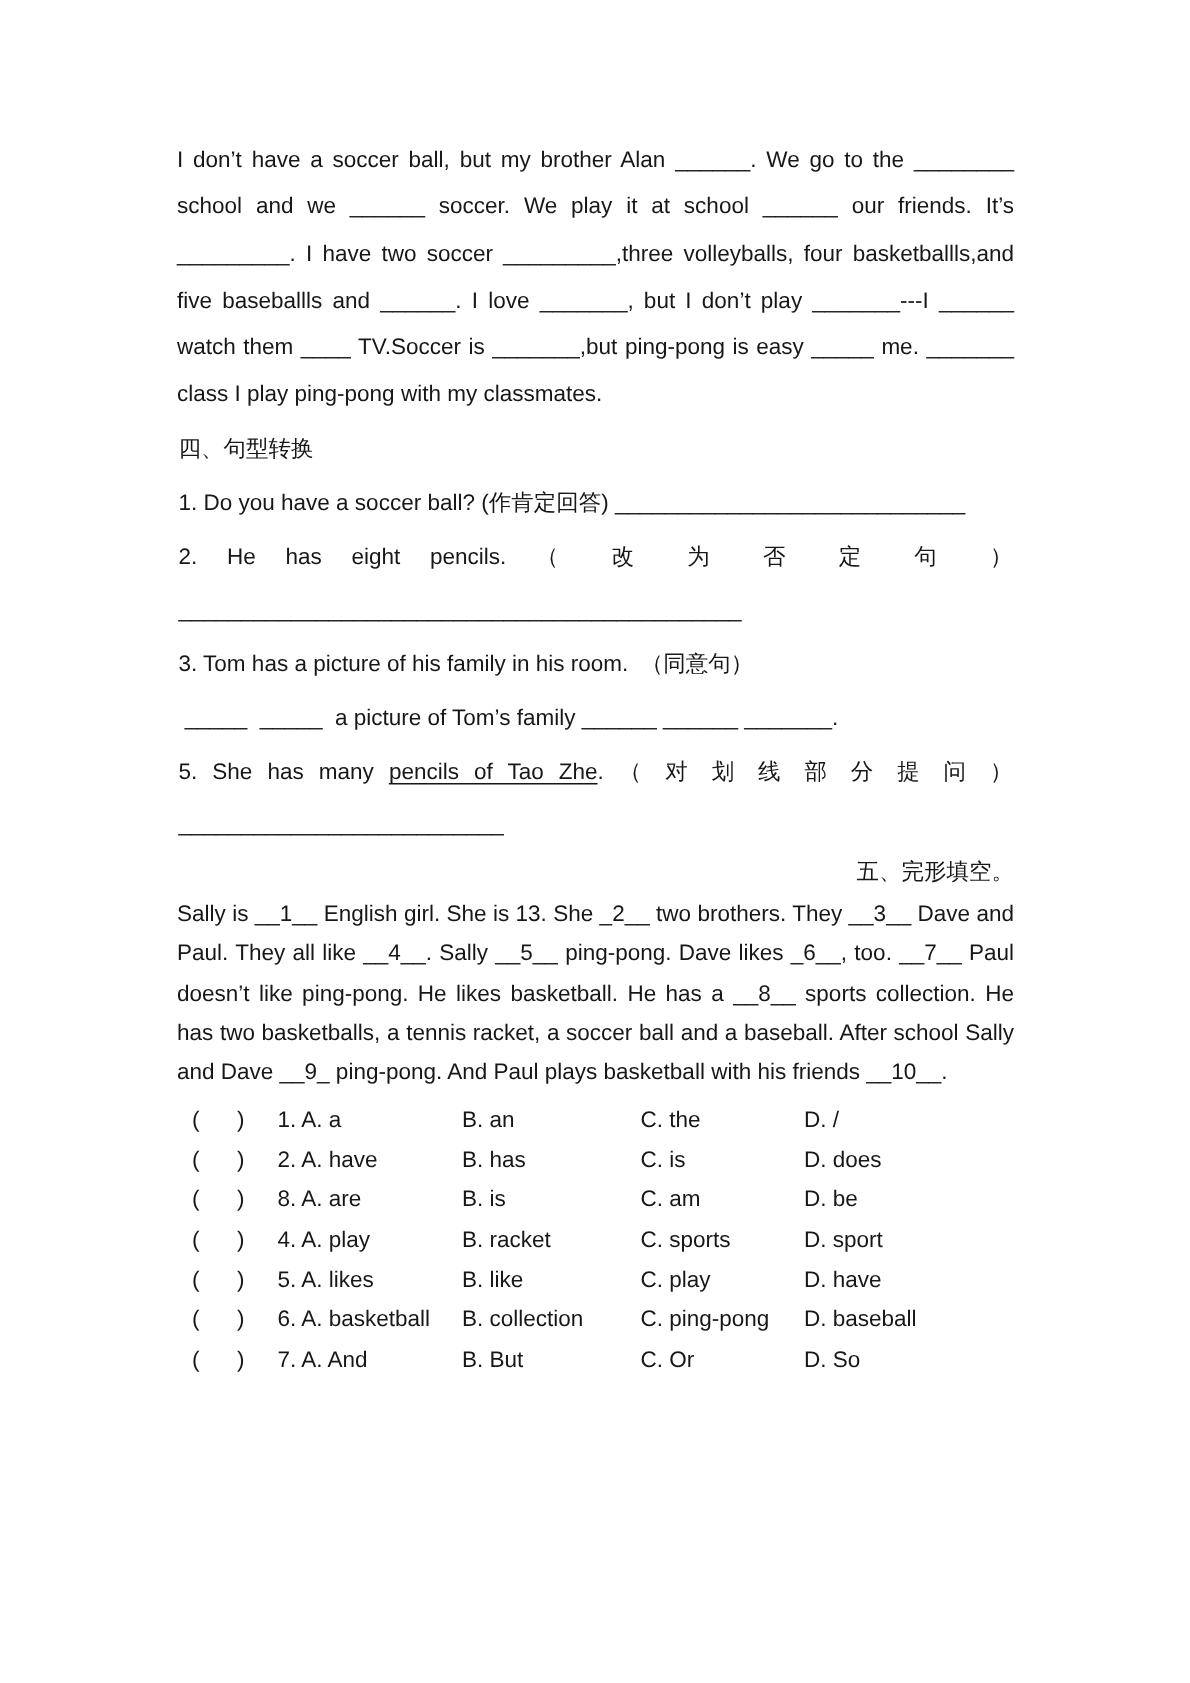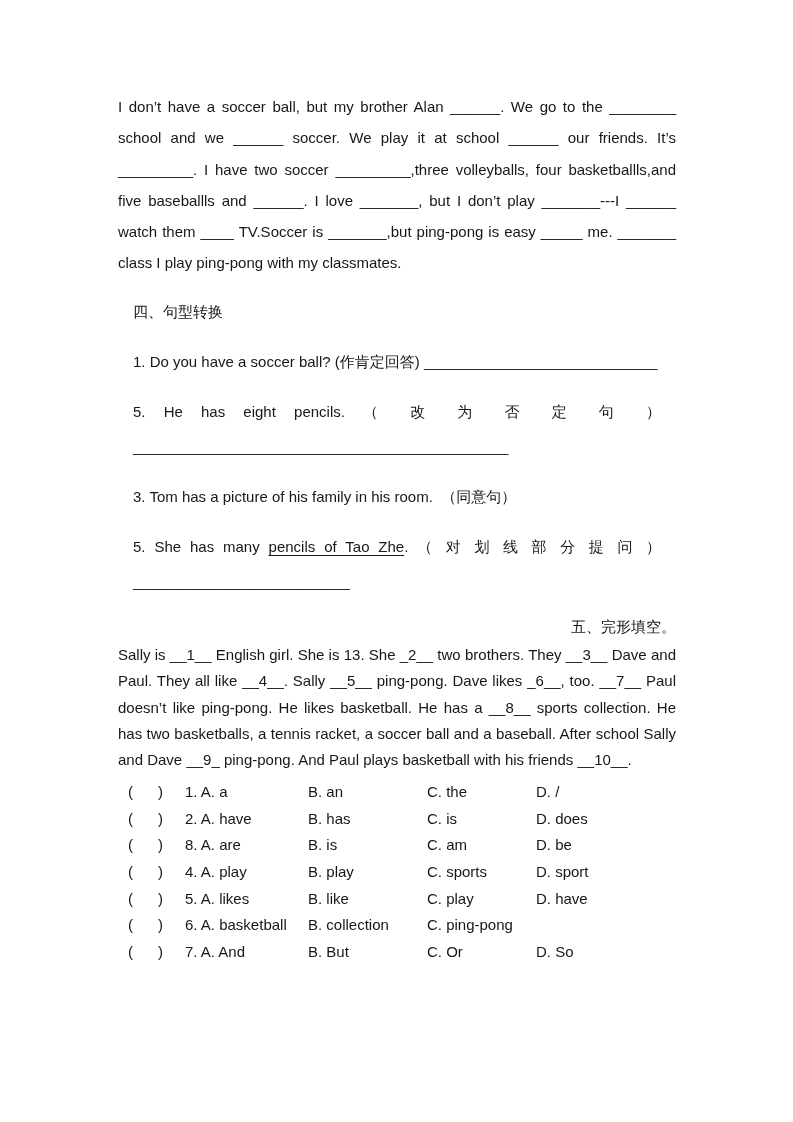--- a/index.html
+++ b/index.html
@@ -25,21 +25,21 @@
   p { margin: 0; }
   .intro {
     line-height: 31.3px;
     text-align: justify;
     margin-bottom: 3px;
   }
   .sec-heading {
     line-height: 30px;
     margin: 0;
   }
-  .s4 p.item { line-height: 35px; margin: 15px; }
+  .s4 p.item { line-height: 35px; margin: 1px; }
   .just { text-align: justify; }
   .prewrap { white-space: pre-wrap; }
   .u { text-decoration: underline; text-underline-offset: 3px; }
   .s5-heading { line-height: 26px; margin: 2px 0 2px; text-align: right; }
   .passage {
     line-height: 26.4px;
     text-align: justify;
   }
   .choices { margin-top: 5px; padding-left: 10px; }
   .crow {
@@ -53,22 +53,23 @@
 <body>
 
 <div class="page">
   <div class="content">
 
     <p class="intro">I don’t have a soccer ball, but my brother Alan ______. We go to the ________ school and we ______ soccer. We play it at school ______ our friends. It’s _________. I have two soccer _________,three volleyballs, four basketballls,and five baseballls and ______. I love _______, but I don’t play _______---I ______ watch them ____ TV.Soccer is _______,but ping-pong is easy _____ me. _______ class I play ping-pong with my classmates.</p>
 
     <div class="s4">
       <p class="item sec-heading">四、句型转换</p>
       <p class="item">1. Do you have a soccer ball? (作肯定回答) ____________________________</p>
-      <p class="item just">5. He has eight pencils. （ 改 为 否 定 句 ） _____________________________________________</p>
+      <p class="item just">2. He has eight pencils. （ 改 为 否 定 句 ） _____________________________________________</p>
       <p class="item prewrap">3. Tom has a picture of his family in his room.  （同意句）</p>
+      <p class="item prewrap"> _____  _____  a picture of Tom’s family ______ ______ _______.</p>
       <p class="item just"><span>5. She has many </span><span class="u">pencils of Tao Zhe</span><span>. （ 对 划 线 部 分 提 问 ） __________________________</span></p>
     </div>
 
     <div class="s5">
       <p class="s5-heading">五、完形填空。</p>
       <p class="passage">Sally is __1__ English girl. She is 13. She _2__ two brothers. They __3__ Dave and Paul. They all like __4__. Sally __5__ ping-pong. Dave likes _6__, too. __7__ Paul doesn’t like ping-pong. He likes basketball. He has a __8__ sports collection. He has two basketballs, a tennis racket, a soccer ball and a baseball. After school Sally and Dave __9_ ping-pong. And Paul plays basketball with his friends __10__.</p>
 
       <div class="choices">
         <div class="crow">
           <span class="cell">(      )</span>
@@ -87,36 +88,37 @@
         <div class="crow">
           <span class="cell">(      )</span>
           <span class="cell">8. A. are</span>
           <span class="cell">B. is</span>
           <span class="cell">C. am</span>
           <span class="cell">D. be</span>
         </div>
         <div class="crow">
           <span class="cell">(      )</span>
           <span class="cell">4. A. play</span>
-          <span class="cell">B. play</span>
+          <span class="cell">B. racket</span>
           <span class="cell">C. sports</span>
           <span class="cell">D. sport</span>
         </div>
         <div class="crow">
           <span class="cell">(      )</span>
           <span class="cell">5. A. likes</span>
           <span class="cell">B. like</span>
           <span class="cell">C. play</span>
           <span class="cell">D. have</span>
         </div>
         <div class="crow">
           <span class="cell">(      )</span>
           <span class="cell">6. A. basketball</span>
           <span class="cell">B. collection</span>
           <span class="cell">C. ping-pong</span>
+          <span class="cell">D. baseball</span>
         </div>
         <div class="crow">
           <span class="cell">(      )</span>
           <span class="cell">7. A. And</span>
           <span class="cell">B. But</span>
           <span class="cell">C. Or</span>
           <span class="cell">D. So</span>
         </div>
       </div>
     </div>

